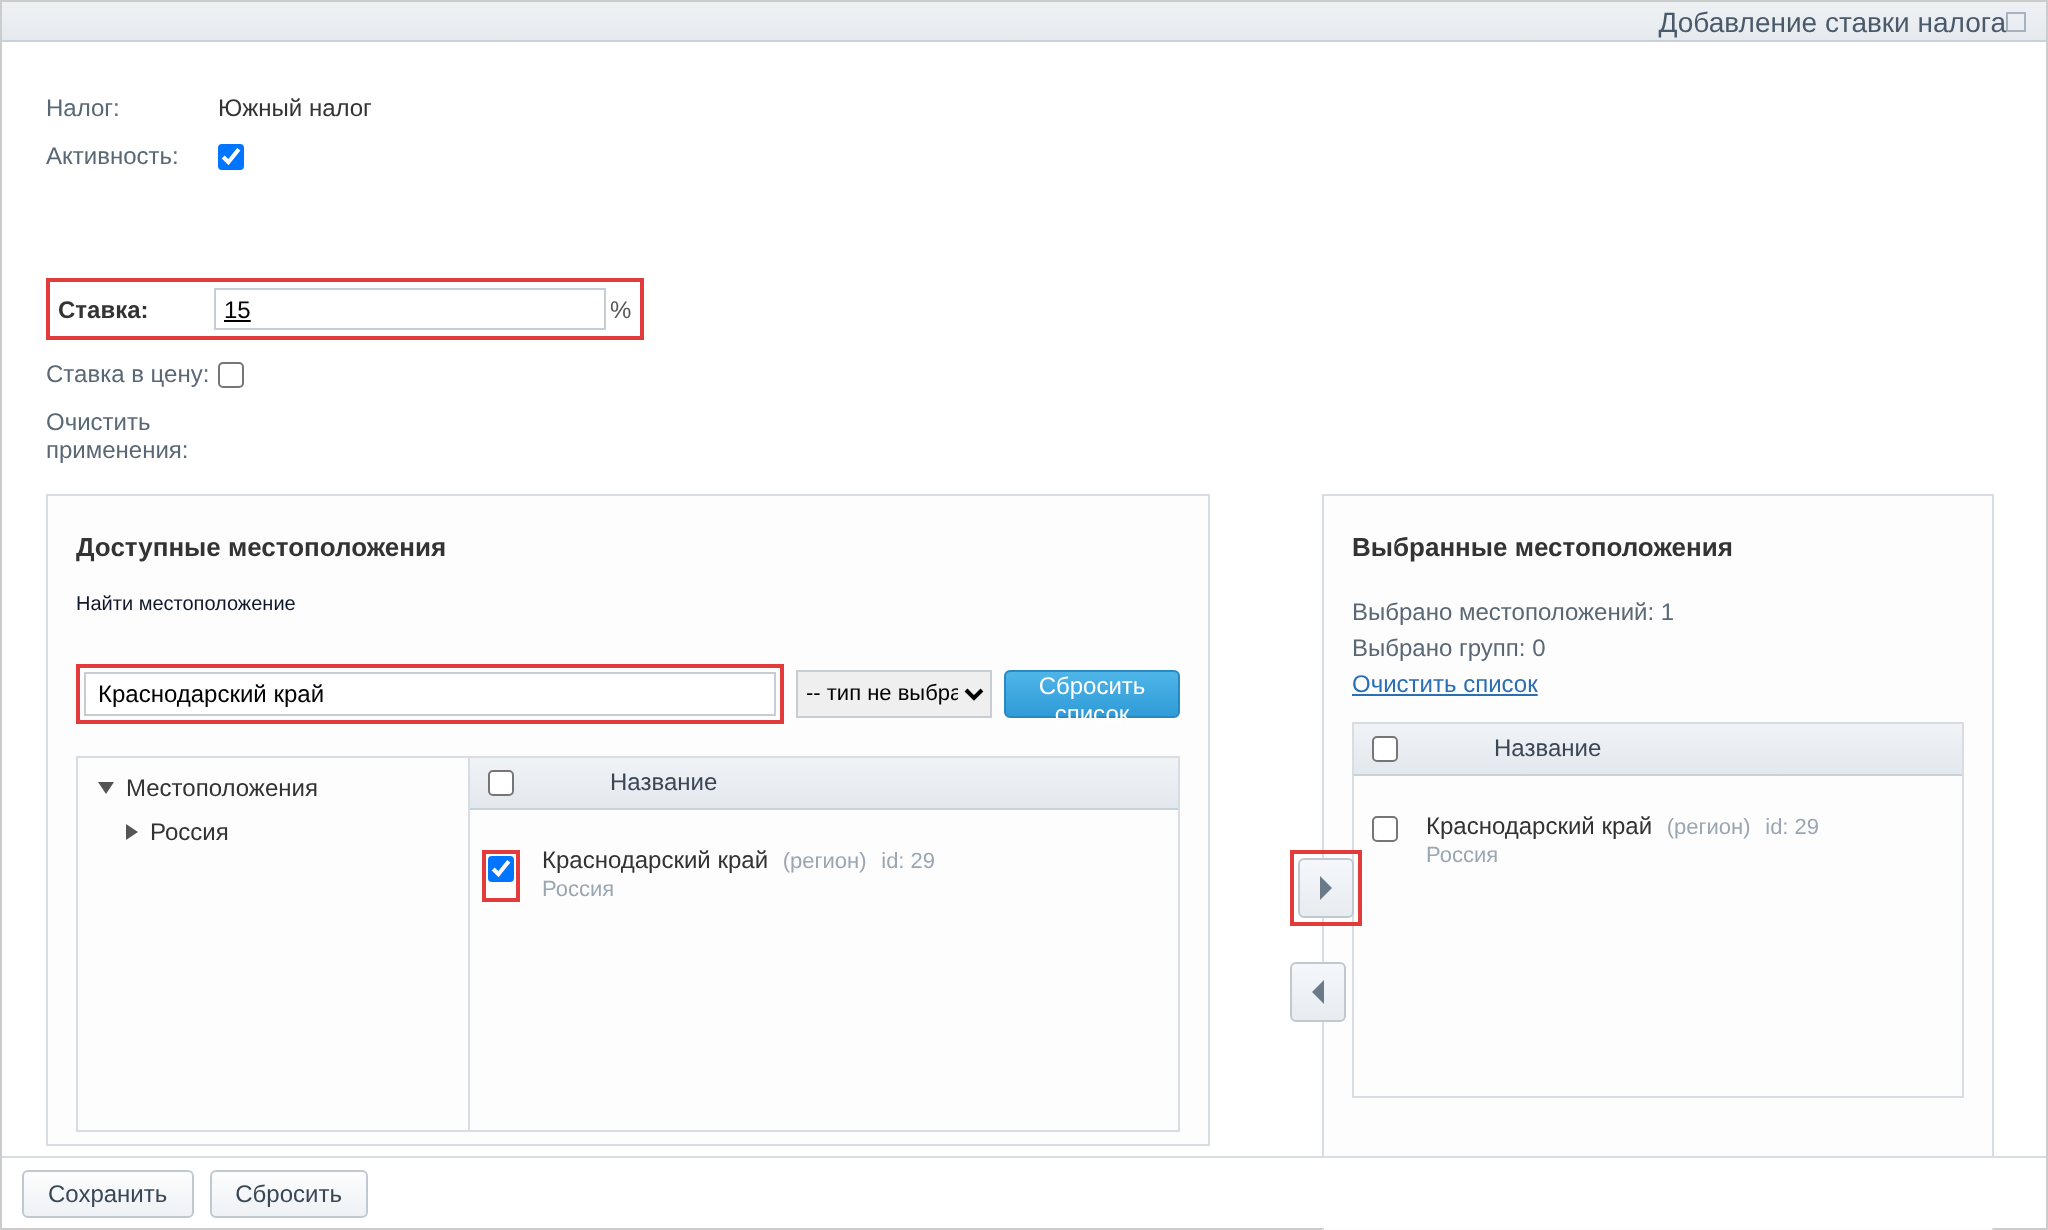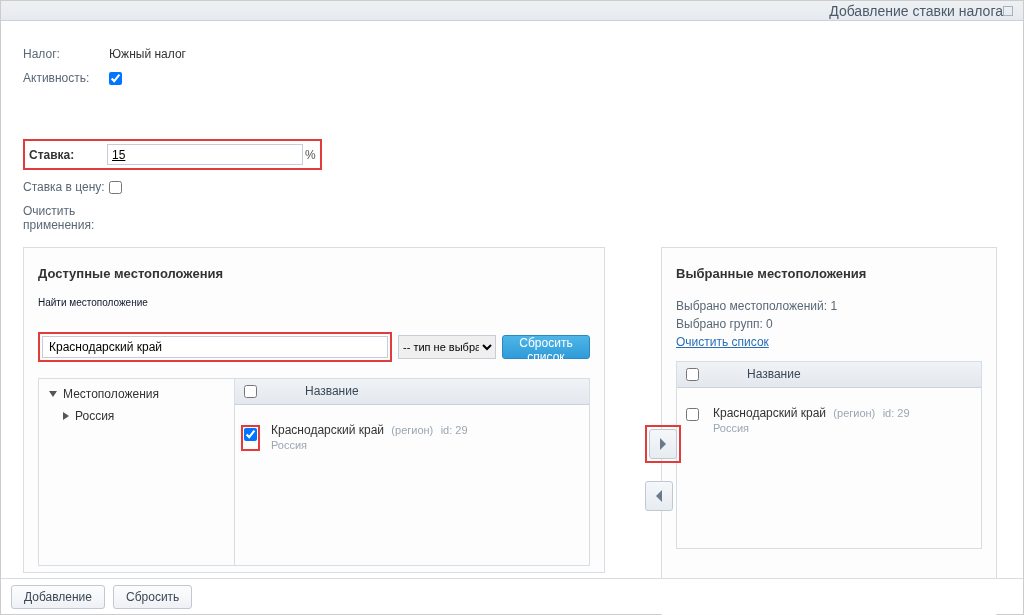--- a/index.html
+++ b/index.html
@@ -181,16 +181,16 @@
           <svg width="10" height="14" viewBox="0 0 10 14">
               <path d="M8 1 L2 7 L8 13 Z"></path>
             </svg>
         </div>
       </div>
 
     </div>
   </div>
 
   <div class="footer">
-    <button class="btn-gray">Добавление</button>
+    <button class="btn-gray">Сохранить</button>
     <button class="btn-gray">Сбросить</button>
   </div>
 </div>
 
 </body></html>

